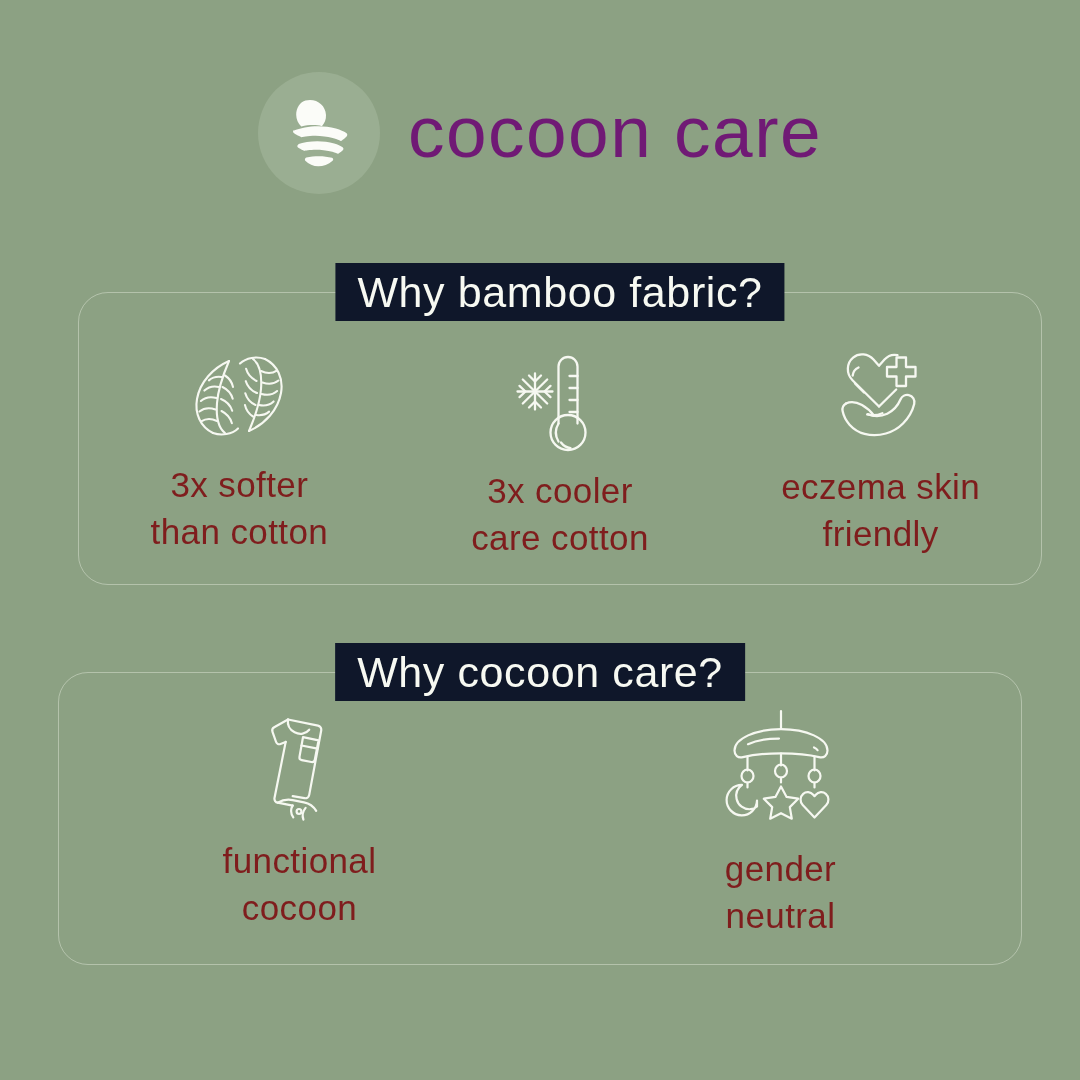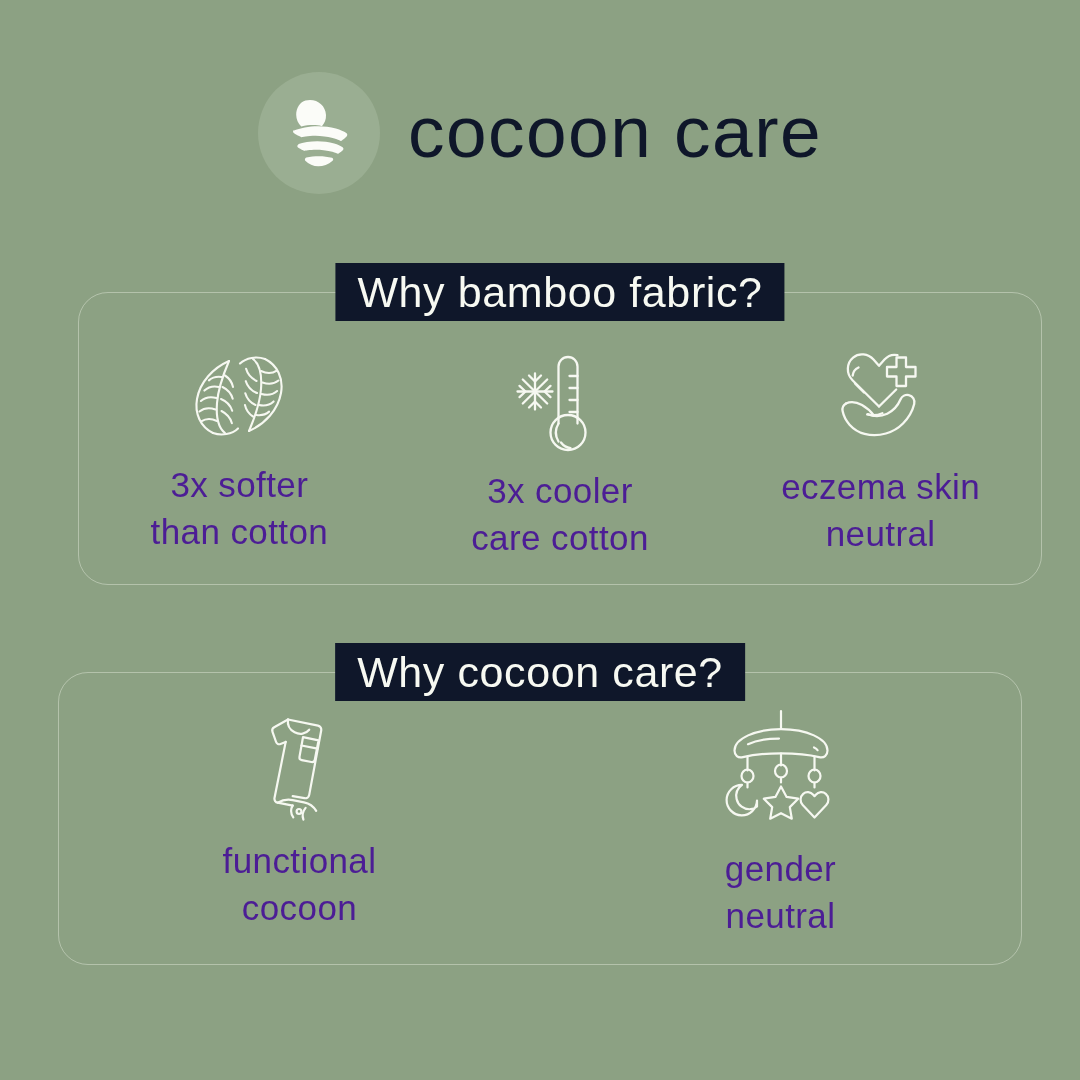--- a/index.html
+++ b/index.html
@@ -38,21 +38,21 @@
     display: flex;
     align-items: center;
     justify-content: center;
     flex: 0 0 auto;
   }
   .brand-logo svg { display: block; }
   .brand-word {
     font-size: 73px;
     line-height: 1;
     letter-spacing: 1.5px;
-    color: #0f172a;
+    color: #701a75;
     font-weight: 300;
     white-space: nowrap;
     transform: translateY(-2px);
   }
 
   
   .card {
     position: absolute;
     border: 1.4px solid rgba(240, 245, 233, 0.40);
     border-radius: 30px;
@@ -95,21 +95,21 @@
     display: flex;
     align-items: center;
     justify-content: center;
   }
   .icon-wrap svg { display: block; overflow: visible; }
   .col-label {
     font-size: 35px;
     line-height: 47px;
     font-weight: 300;
     letter-spacing: 0.4px;
-    color: #4c1d95;
+    color: #7f1d1d;
     white-space: pre-line;
   }
 
   
   .bamboo .col:nth-child(1) { margin-top: 38px; }
   .bamboo .col:nth-child(2) { margin-top: 44px; }
   .bamboo .col:nth-child(3) { margin-top: 34px; }
   .bamboo .col:nth-child(3) .icon-wrap { margin-bottom: 6px; }
 
   .cocoon .col:nth-child(1) { margin-top: 28px; }
@@ -191,21 +191,21 @@
             <path d="M36.5 34.5c-3.2 1.4-5.4 4.4-5.8 8M33 50.5l9 9"></path>
 
             <path d="M84 24.5h-9.5v9.5H65v9.5h9.5V53H84v-9.5h9.5V34H84z"></path>
 
             <path d="M24 70.5c-2.6 1.6-4 4.6-3.4 7.6 1.8 9.2 9.4 19.4 22 22.8 14.4 3.8 29.6-1.4 38.4-10.4 5.6-5.8 9.6-13 11.2-19.6 1-4-1.4-8-5.4-8.8-3.4-.7-6.8 1-8.2 4.2-2.6 6-7 11.4-13.4 14.4-6.6 3-13.8 2.8-19.4.4"></path>
             <path d="M24 70.5c4.4-2 10.6-1.4 16 1.6 5.6 3.2 9.6 7.4 11.8 10.4"></path>
             <path d="M45.2 81.5c5 1.2 10.6.8 15.2-1.2"></path>
           </svg>
         </div>
         <div class="col-label">eczema skin
-neutral</div>
+friendly</div>
       </div>
 
     </div>
   </div>
 
   <div class="card" id="card-cocoon">
     <div class="card-title">Why cocoon care?</div>
 
     <div class="cols cocoon">
 

